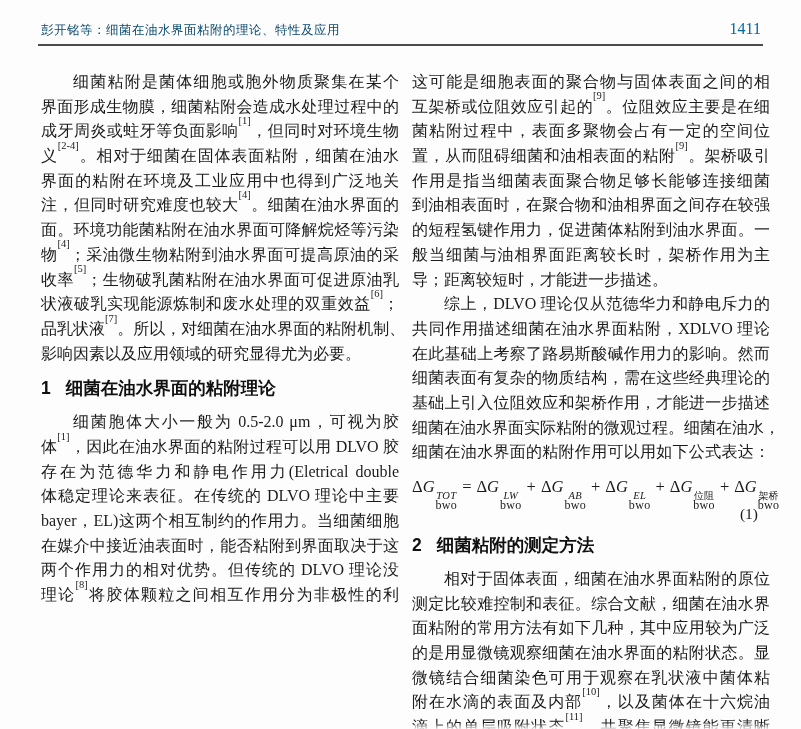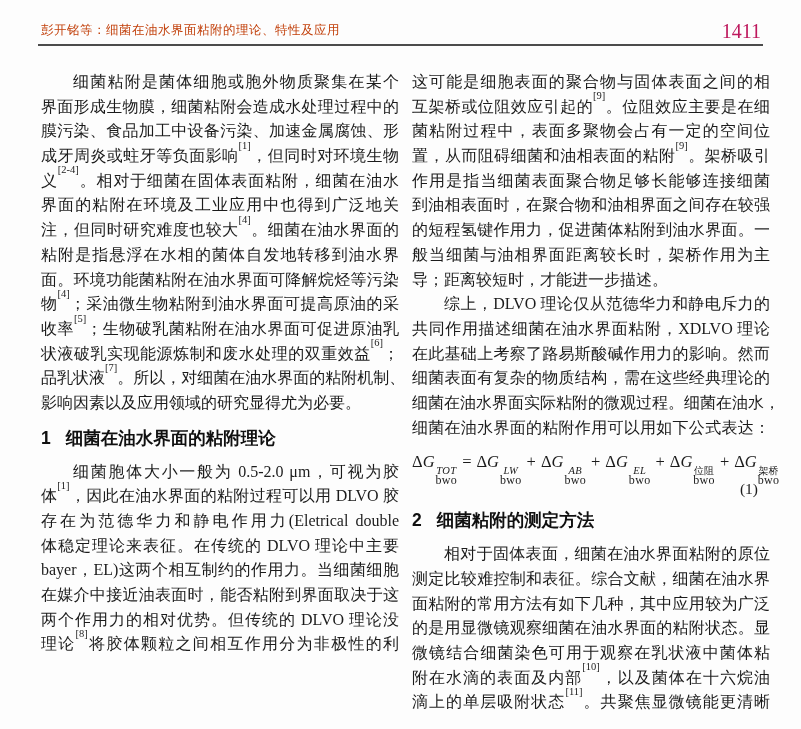--- a/index.html
+++ b/index.html
@@ -5,25 +5,25 @@
   * { margin:0; padding:0; box-sizing:border-box; }
   html,body { width:801px; height:729px; overflow:hidden; }
   body {
     background:#fdfdfd;
     color:#1b1b1b;
     font-family:"Liberation Serif","DejaVu Serif",serif;
     position:relative;
   }
   .running-head {
     position:absolute; left:41px; top:22px;
-    font-size:12.5px; letter-spacing:.5px; color:#c2410c;
+    font-size:12.5px; letter-spacing:.5px; color:#0c4a6e;
   }
   .page-num {
     position:absolute; right:40px; top:20px;
-    font-size:20px; color:#be185d;
+    font-size:16px; color:#0369a1;
   }
   .head-rule {
     position:absolute; left:38px; top:44px;
     width:725px; height:2px; background:#4c4c4c;
   }
   .col { position:absolute; top:70px; width:358px; }
   .col-left  { left:41px; }
   .col-right { left:412px; }
 
   .tline {
@@ -74,26 +74,24 @@
 <body>
 
 <div class="running-head">彭开铭等：细菌在油水界面粘附的理论、特性及应用</div>
 <div class="page-num">1411</div>
 <div class="head-rule"></div>
 
 <div class="col col-left">
   <div>
       <div class="tline indent">细菌粘附是菌体细胞或胞外物质聚集在某个</div>
       <div class="tline">界面形成生物膜，细菌粘附会造成水处理过程中的</div>
-      <div class="tline">膜污染、食品加工中设备污染、加速金属腐蚀、形</div>
       <div class="tline">成牙周炎或蛀牙等负面影响<sup class="cite">[1]</sup>，但同时对环境生物</div>
       <div class="tline">义<sup class="cite">[2-4]</sup>。相对于细菌在固体表面粘附，细菌在油水</div>
       <div class="tline">界面的粘附在环境及工业应用中也得到广泛地关</div>
       <div class="tline">注，但同时研究难度也较大<sup class="cite">[4]</sup>。细菌在油水界面的</div>
-      <div class="tline">粘附是指悬浮在水相的菌体自发地转移到油水界</div>
       <div class="tline">面。环境功能菌粘附在油水界面可降解烷烃等污染</div>
       <div class="tline">物<sup class="cite">[4]</sup>；采油微生物粘附到油水界面可提高原油的采</div>
       <div class="tline">收率<sup class="cite">[5]</sup>；生物破乳菌粘附在油水界面可促进原油乳</div>
       <div class="tline">状液破乳实现能源炼制和废水处理的双重效益<sup class="cite">[6]</sup>；</div>
       <div class="tline">品乳状液<sup class="cite">[7]</sup>。所以，对细菌在油水界面的粘附机制、</div>
       <div class="tline flush">影响因素以及应用领域的研究显得尤为必要。</div>
     </div>
   <div class="sec-heading">
     <span>1</span>
     <span>细菌在油水界面的粘附理论</span>
@@ -120,20 +118,21 @@
       <div class="tline">到油相表面时，在聚合物和油相界面之间存在较强</div>
       <div class="tline">的短程氢键作用力，促进菌体粘附到油水界面。一</div>
       <div class="tline">般当细菌与油相界面距离较长时，架桥作用为主</div>
       <div class="tline flush">导；距离较短时，才能进一步描述。</div>
     </div>
   <div>
       <div class="tline indent">综上，DLVO 理论仅从范德华力和静电斥力的</div>
       <div class="tline">共同作用描述细菌在油水界面粘附，XDLVO 理论</div>
       <div class="tline">在此基础上考察了路易斯酸碱作用力的影响。然而</div>
       <div class="tline">细菌表面有复杂的物质结构，需在这些经典理论的</div>
+      <div class="tline">基础上引入位阻效应和架桥作用，才能进一步描述</div>
       <div class="tline">细菌在油水界面实际粘附的微观过程。细菌在油水，</div>
       <div class="tline">细菌在油水界面的粘附作用可以用如下公式表达：</div>
     </div>
   <div class="formula" id="formula-slot"><span><span>Δ</span><span class="gvar">G</span><span class="fss">
           <span class="fsup">TOT</span>
           <span class="fsub">bwo</span>
         </span></span><span class="fop">=</span><span><span>Δ</span><span class="gvar">G</span><span class="fss">
           <span class="fsup">LW</span>
           <span class="fsub">bwo</span>
         </span></span><span class="fop">+</span><span><span>Δ</span><span class="gvar">G</span><span class="fss">

